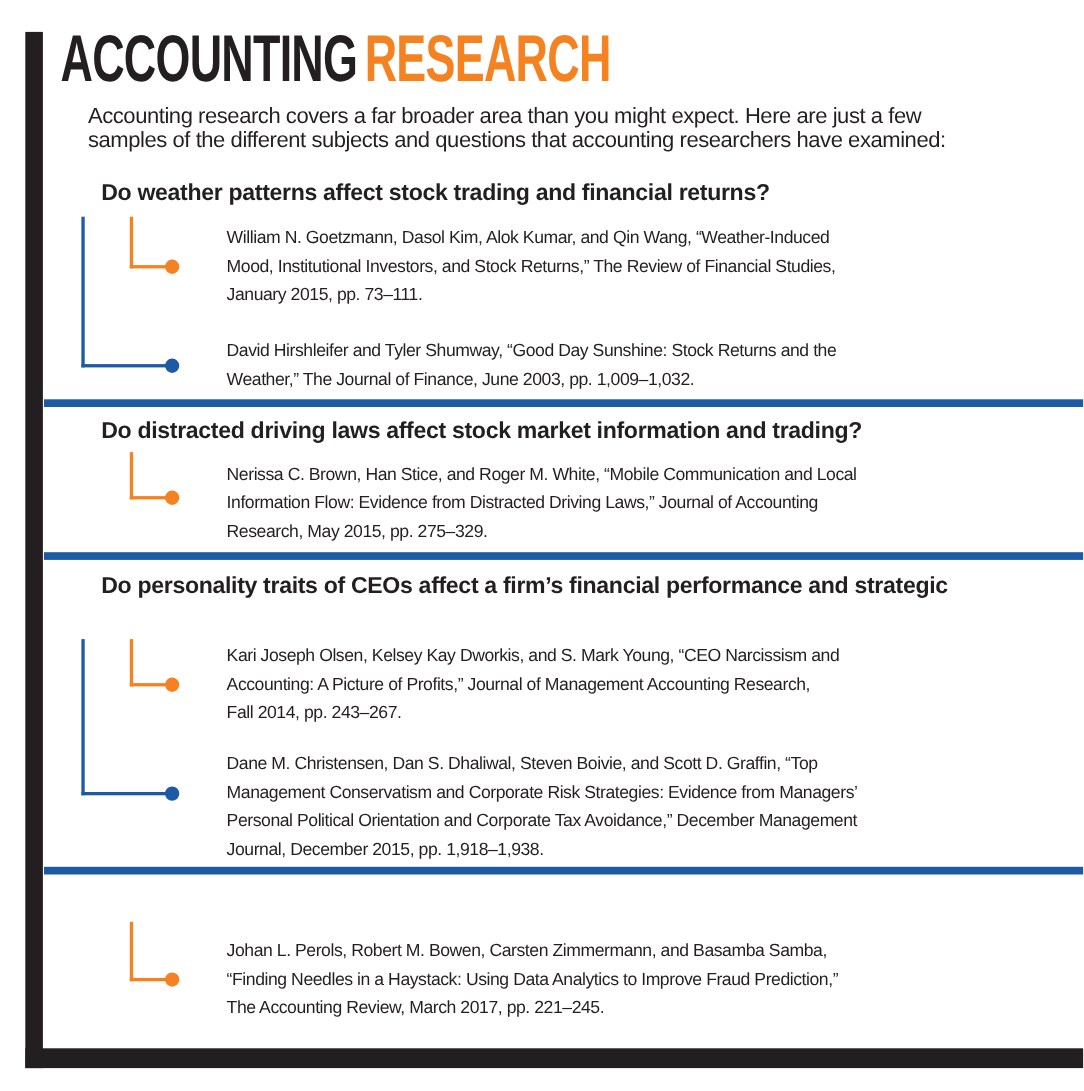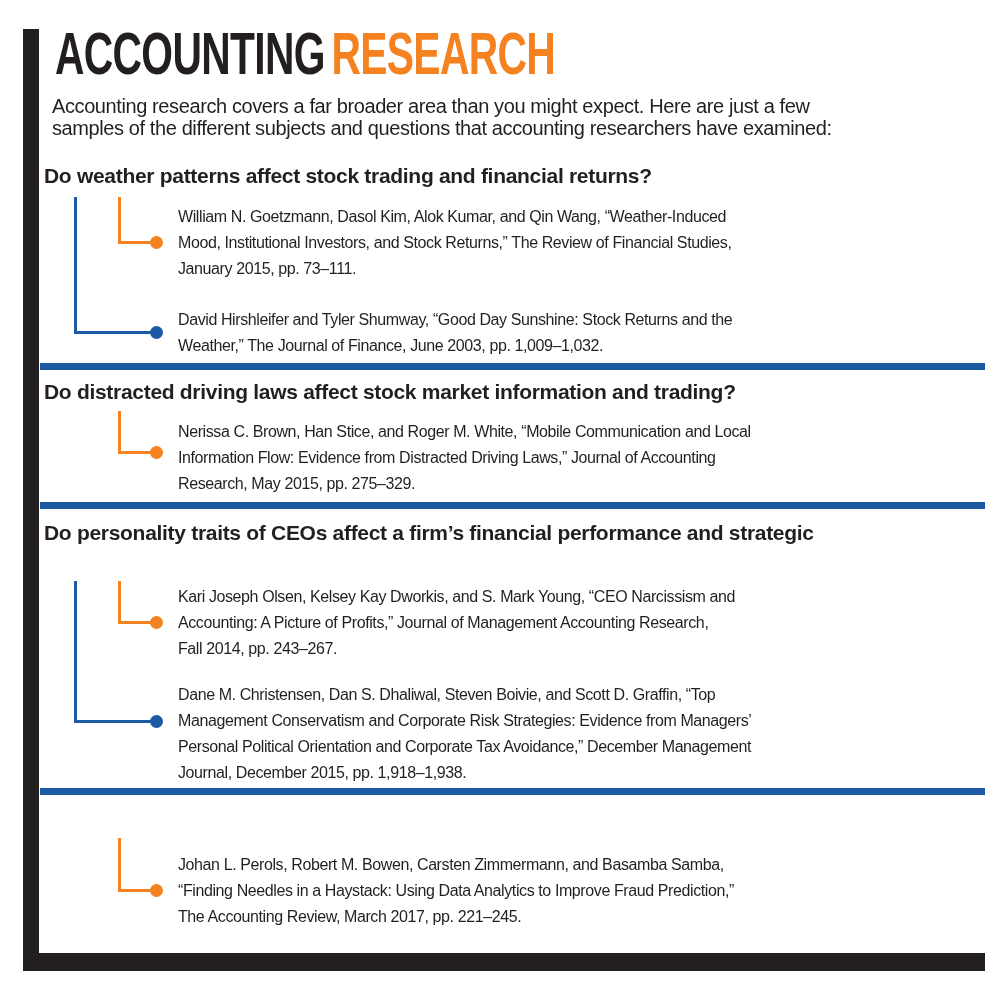--- a/index.html
+++ b/index.html
@@ -19,28 +19,28 @@
     letter-spacing:-1px;white-space:nowrap;
     transform:scaleX(0.68);transform-origin:left top;
   }
   .t-black{color:#231f20;}
   .t-orange{color:#f58220;margin-left:10px;}
   .intro{
     position:absolute;left:52px;top:95px;
     font-size:20px;line-height:22px;letter-spacing:-0.4px;
   }
   .question{
-    position:absolute;left:44px;
+    position:absolute;left:64px;
     font-size:21px;font-weight:bold;line-height:27px;letter-spacing:-0.3px;
   }
   .citation{
     position:absolute;left:178px;
     font-size:16px;line-height:26px;letter-spacing:-0.4px;
   }
-  .txt-line{white-space:nowrap;}
+  .txt-line{white-space:nowrap;margin-left:28px;}
   .it{}
   .divider{position:absolute;left:40px;width:945px;height:7px;background:#1d5aa6;}
   .tv{position:absolute;width:3px;}
   .th{position:absolute;height:3px;}
   .dot{position:absolute;left:150px;width:13px;height:13px;border-radius:50%;}
   .o{background:#f58220;}
   .b{background:#1d5aa6;}
 </style>
 </head>
 <body>

